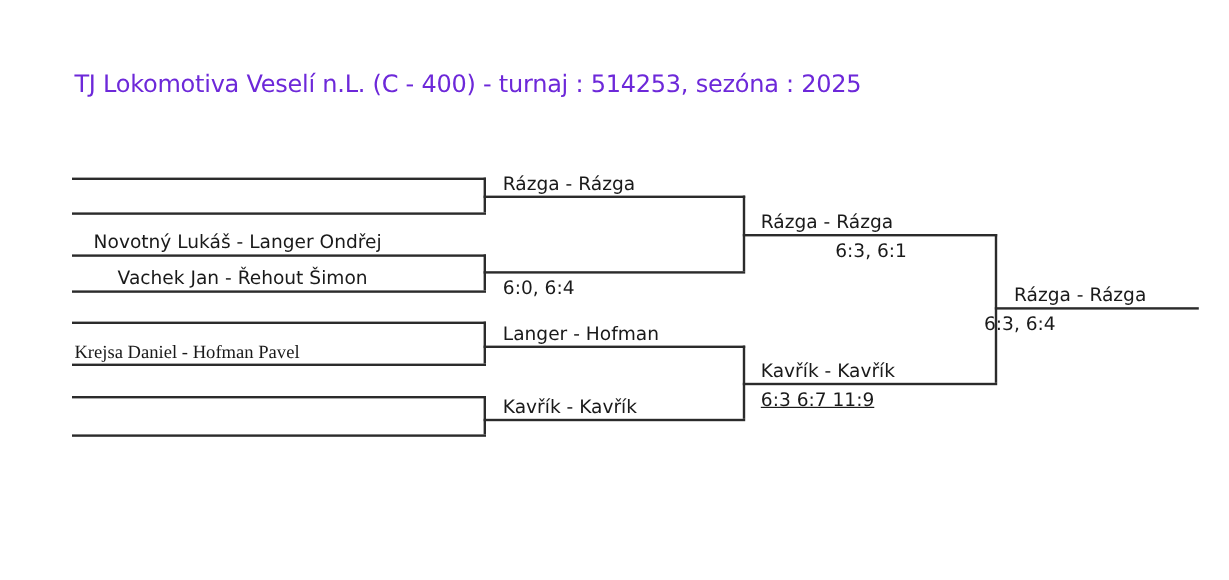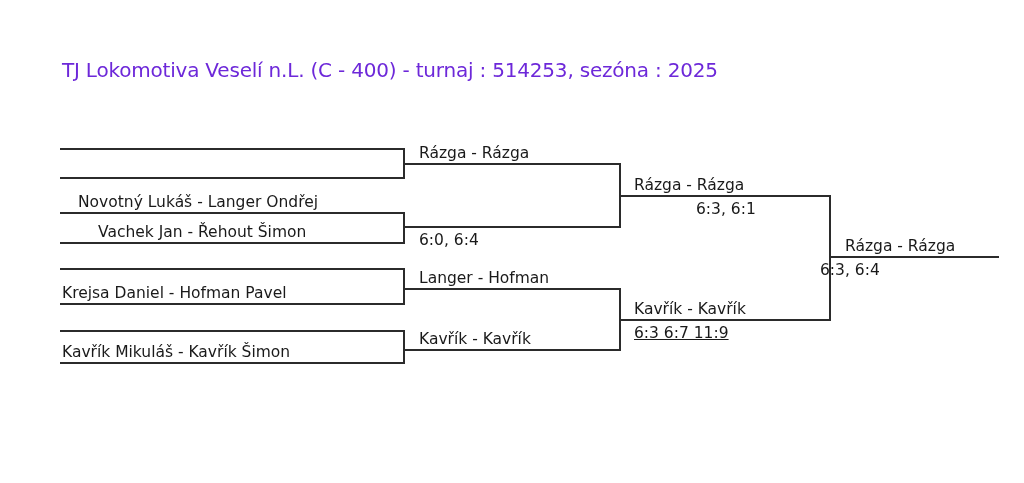--- a/index.html
+++ b/index.html
@@ -82,29 +82,28 @@
   <div class="hline" style="left:60px; top:212px; width:345px;"></div>
 
   <div class="entry-label" style="left:62px; top:225px;margin-left:36px;">Vachek Jan - Řehout Šimon</div>
   <div class="hline" style="left:60px; top:242px; width:345px;"></div>
 
   <div class="vline" style="left:403px; top:212px; height:30px;"></div>
 
   <div class="entry-label" style="left:62px; top:251px;"></div>
   <div class="hline" style="left:60px; top:268px; width:345px;"></div>
 
-  <div class="entry-label" style="left:62px; top:286px;">Krejsa Daniel - Hofman Pavel</div>
+  <div class="entry-label" style="left:62px; top:286px;font-family:Liberation Serif, serif;">Krejsa Daniel - Hofman Pavel</div>
   <div class="hline" style="left:60px; top:303px; width:345px;"></div>
 
   <div class="vline" style="left:403px; top:268px; height:35px;"></div>
 
   <div class="entry-label" style="left:62px; top:313px;"></div>
   <div class="hline" style="left:60px; top:330px; width:345px;"></div>
 
-  <div class="entry-label" style="left:62px; top:345px;">Kavřík Mikuláš - Kavřík Šimon</div>
   <div class="hline" style="left:60px; top:362px; width:345px;"></div>
 
   <div class="vline" style="left:403px; top:330px; height:32px;"></div>
 
   <div class="entry-label" style="left:419px; top:146px;">Rázga - Rázga</div>
   <div class="hline" style="left:403px; top:163px; width:218px;"></div>
   <div class="score-label" style="left:419px; top:170px;"></div>
 
   <div class="hline" style="left:403px; top:226px; width:218px;"></div>
   <div class="score-label" style="left:419px; top:233px;">6:0, 6:4</div>

